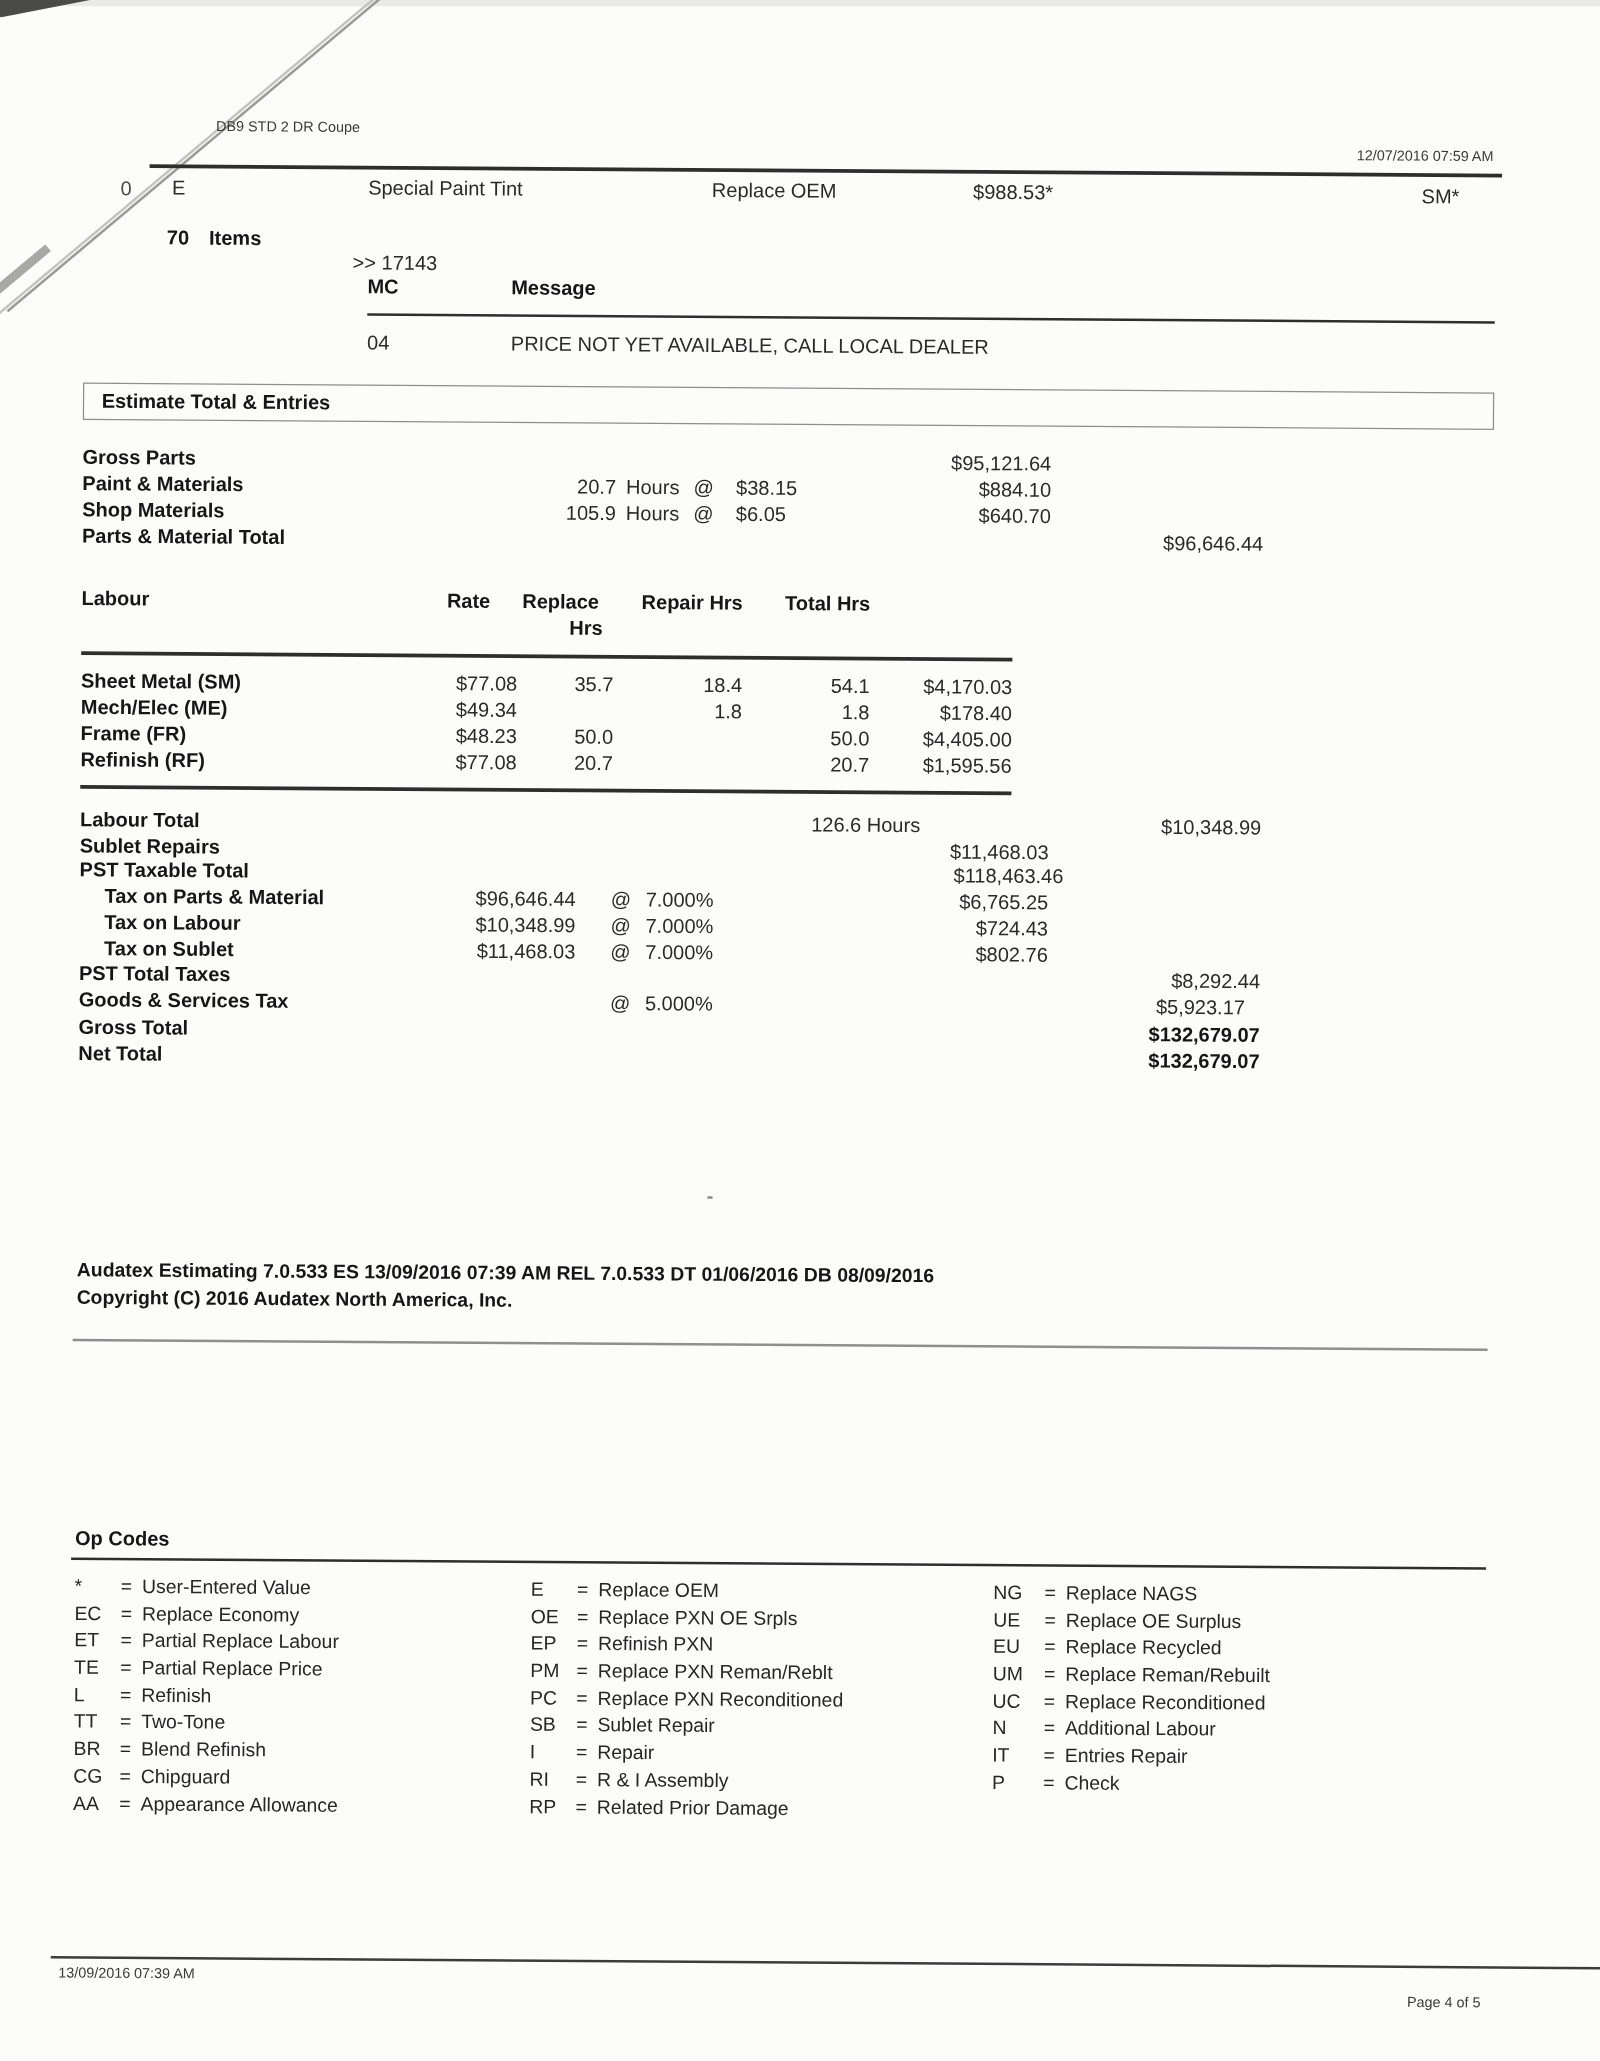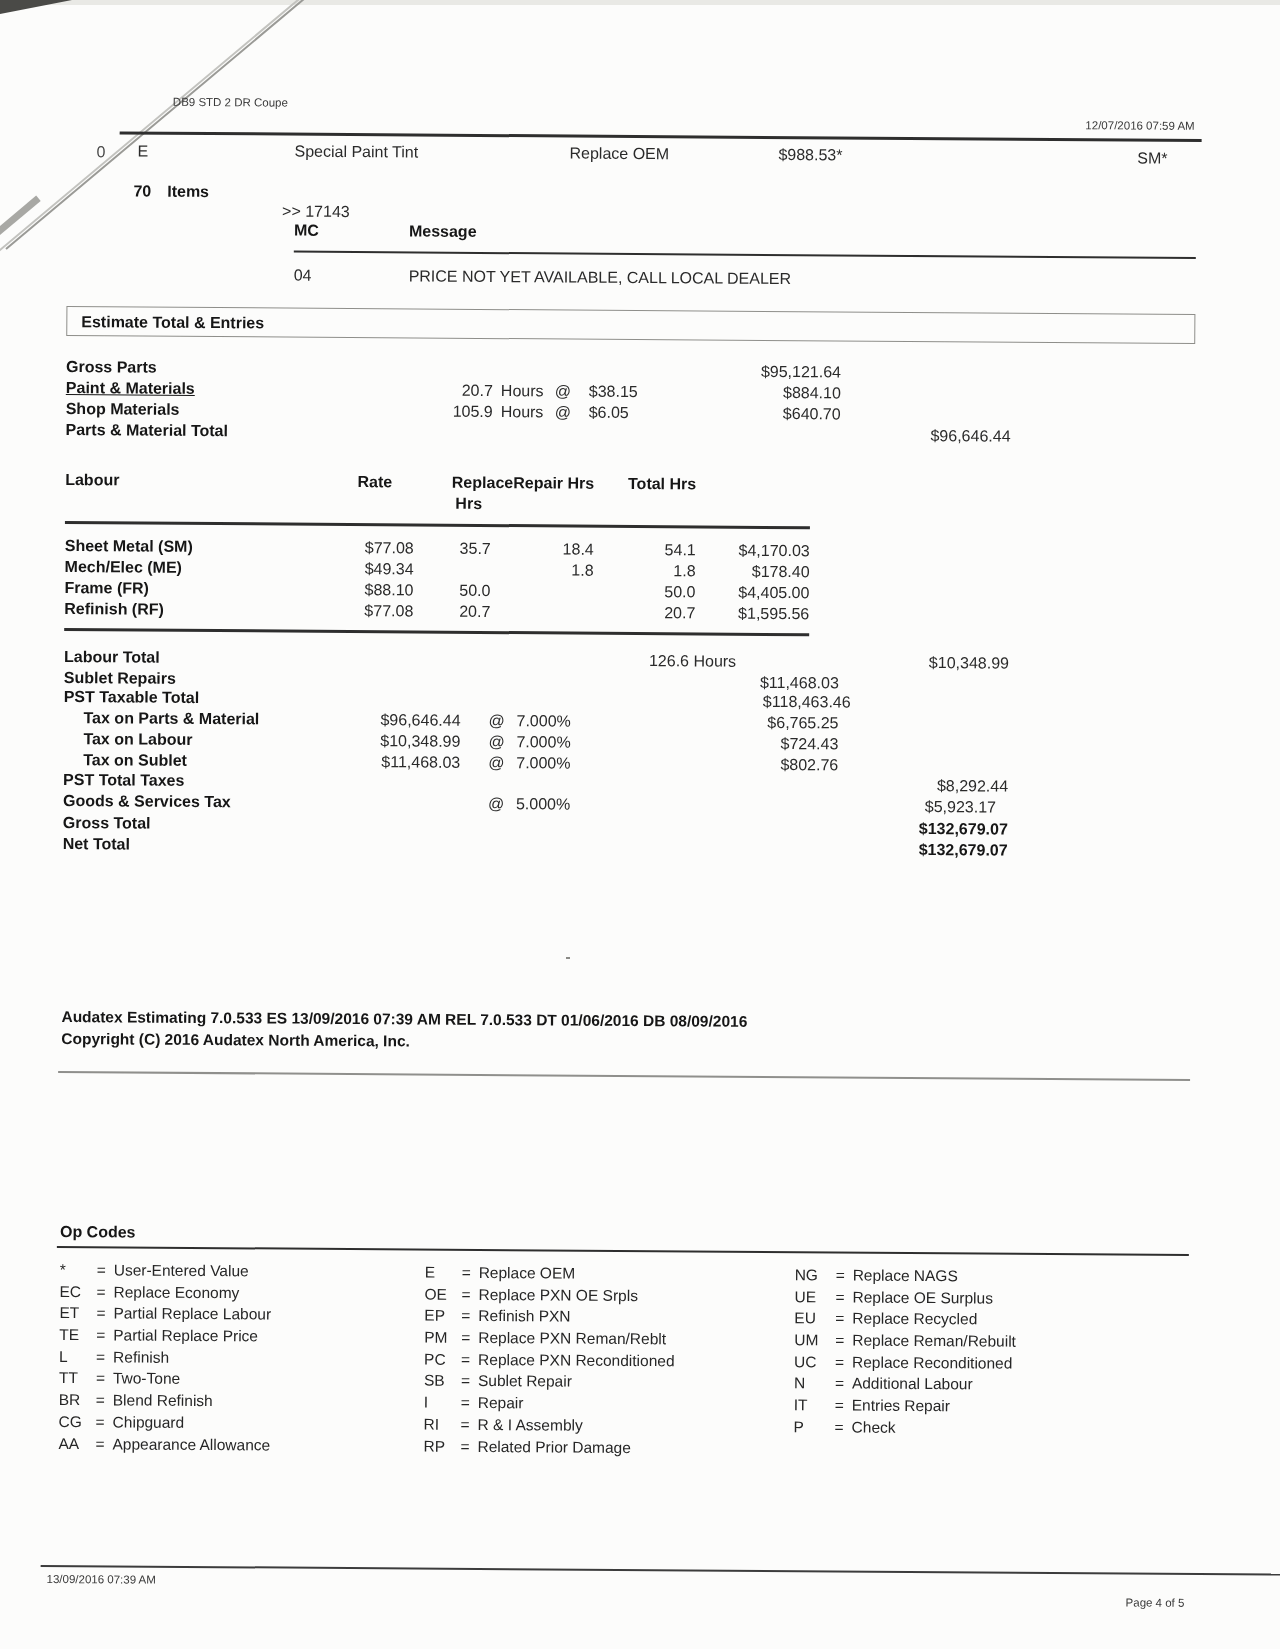--- a/index.html
+++ b/index.html
@@ -60,61 +60,61 @@
     <div class="rule" style="left:290px;top:249px;width:902px;height:2px;"></div>
     <div class="abs t16" style="left:290px;top:264px;">04</div>
     <div class="abs t16" style="left:405px;top:264px;">PRICE NOT YET AVAILABLE, CALL LOCAL DEALER</div>
 
     <div class="box" style="left:63px;top:306px;width:1127px;height:28px;"></div>
     <div class="abs t16 b" style="left:78px;top:312px;">Estimate Total &amp; Entries</div>
 
     <div class="abs t16 b" style="left:63px;top:357px;">Gross Parts</div>
     <div class="abs t16" style="right:442px;top:357px;">$95,121.64</div>
 
-    <div class="abs t16 b" style="left:63px;top:378px;text-decoration:underline;">Paint &amp; Materials</div>
+    <div class="abs t16 b" style="left:63px;top:378px;">Paint &amp; Materials</div>
     <div class="abs t16" style="right:790px;top:378px;">20.7</div>
     <div class="abs t16" style="left:498px;top:378px;">Hours</div>
     <div class="abs t16" style="left:552px;top:378px;">@</div>
     <div class="abs t16" style="left:586px;top:378px;">$38.15</div>
     <div class="abs t16" style="right:442px;top:378px;">$884.10</div>
 
     <div class="abs t16 b" style="left:63px;top:399px;">Shop Materials</div>
     <div class="abs t16" style="right:790px;top:399px;">105.9</div>
     <div class="abs t16" style="left:498px;top:399px;">Hours</div>
     <div class="abs t16" style="left:552px;top:399px;">@</div>
     <div class="abs t16" style="left:586px;top:399px;">$6.05</div>
     <div class="abs t16" style="right:442px;top:399px;">$640.70</div>
 
     <div class="abs t16 b" style="left:63px;top:420px;">Parts &amp; Material Total</div>
     <div class="abs t16" style="right:272px;top:420px;">$96,646.44</div>
 
     <div class="abs t16 b" style="left:63px;top:470px;">Labour</div>
     <div class="abs t16 b" style="right:890px;top:470px;">Rate</div>
-    <div class="abs t16 b" style="right:769px;top:470px;padding-left:27px;">Replace</div>
+    <div class="abs t16 b" style="right:803px;top:470px;padding-left:27px;">Replace</div>
     <div class="abs t16 b" style="right:800px;top:491px;">Hrs</div>
     <div class="abs t16 b" style="right:688px;top:470px;">Repair Hrs</div>
     <div class="abs t16 b" style="right:586px;top:470px;">Total Hrs</div>
     <div class="rule" style="left:63px;top:521px;width:745px;height:2.5px;"></div>
 
     <div class="abs t16 b" style="left:63px;top:536px;">Sheet Metal (SM)</div>
     <div class="abs t16" style="right:868px;top:536px;">$77.08</div>
     <div class="abs t16" style="right:791px;top:536px;">35.7</div>
     <div class="abs t16" style="right:688px;top:536px;">18.4</div>
     <div class="abs t16" style="right:586px;top:536px;">54.1</div>
     <div class="abs t16" style="right:472px;top:536px;">$4,170.03</div>
 
     <div class="abs t16 b" style="left:63px;top:557px;">Mech/Elec (ME)</div>
     <div class="abs t16" style="right:868px;top:557px;">$49.34</div>
     <div class="abs t16" style="right:791px;top:557px;"></div>
     <div class="abs t16" style="right:688px;top:557px;">1.8</div>
     <div class="abs t16" style="right:586px;top:557px;">1.8</div>
     <div class="abs t16" style="right:472px;top:557px;">$178.40</div>
 
     <div class="abs t16 b" style="left:63px;top:578px;">Frame (FR)</div>
-    <div class="abs t16" style="right:868px;top:578px;">$88.10</div>
+    <div class="abs t16" style="right:868px;top:578px;">$48.23</div>
     <div class="abs t16" style="right:791px;top:578px;">50.0</div>
     <div class="abs t16" style="right:688px;top:578px;"></div>
     <div class="abs t16" style="right:586px;top:578px;">50.0</div>
     <div class="abs t16" style="right:472px;top:578px;">$4,405.00</div>
 
     <div class="abs t16 b" style="left:63px;top:599px;">Refinish (RF)</div>
     <div class="abs t16" style="right:868px;top:599px;">$77.08</div>
     <div class="abs t16" style="right:791px;top:599px;">20.7</div>
     <div class="abs t16" style="right:688px;top:599px;"></div>
     <div class="abs t16" style="right:586px;top:599px;">20.7</div>

